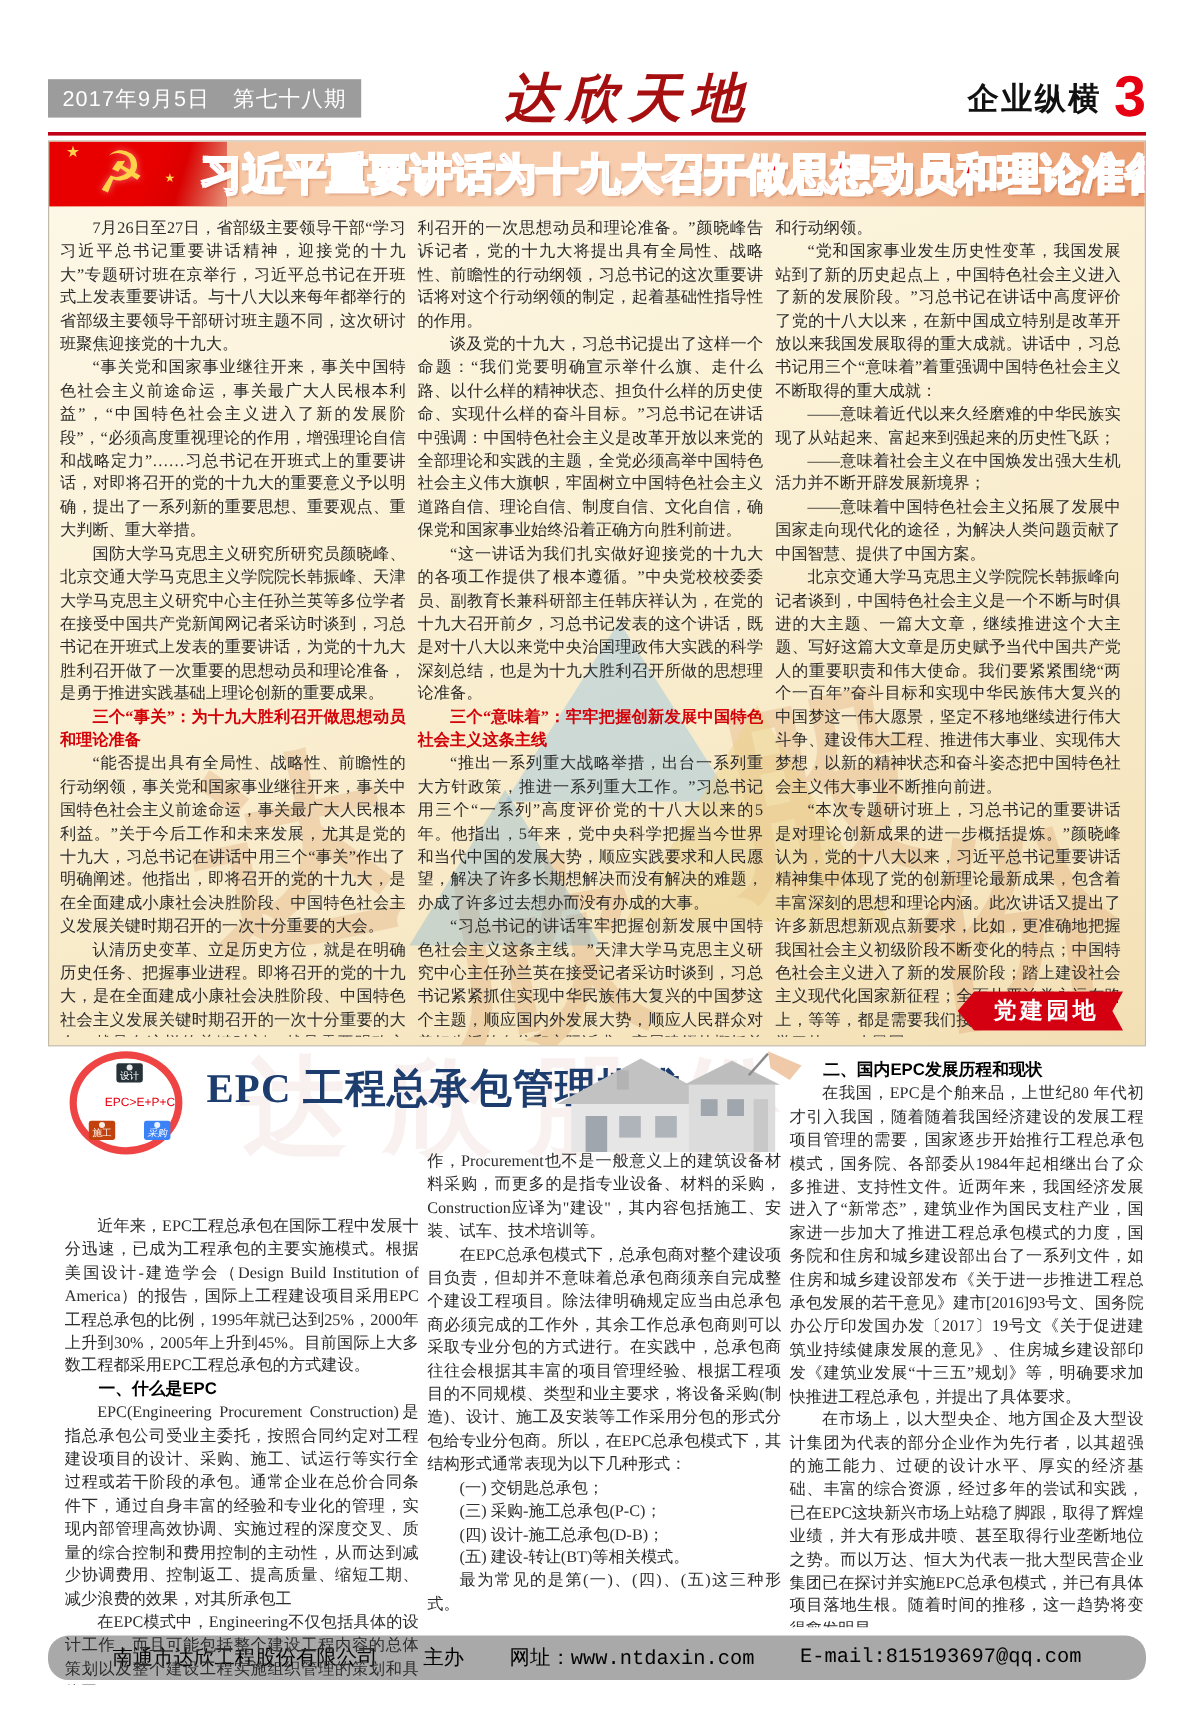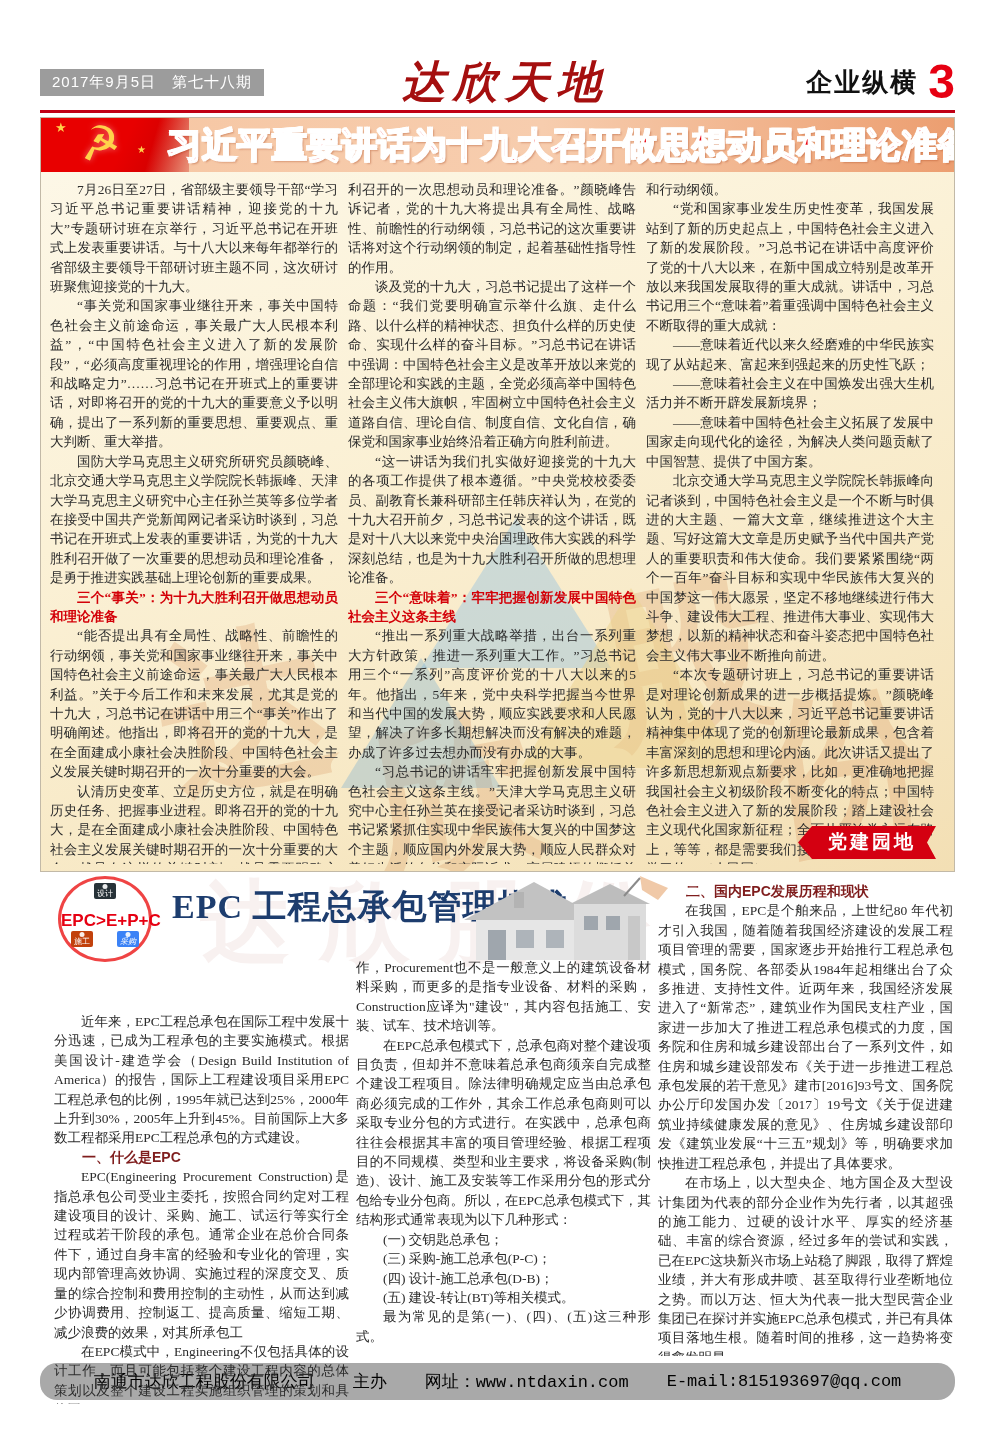--- a/index.html
+++ b/index.html
@@ -2,21 +2,21 @@
 <html><head>
 <meta charset="utf-8">
 <style>
   html,body{margin:0;padding:0;background:#fff;}
   .page{position:relative;width:995px;height:1437px;background:#fff;outline:1px solid #d8d8d8;
         font-family:"Liberation Serif","DejaVu Serif",serif;overflow:hidden;}
   
   .masthead{position:absolute;left:40px;top:56px;width:915px;height:52px;display:flex;
             align-items:center;justify-content:space-between;}
   .date-box{background:#9c9c9c;color:#fff;font-family:"Liberation Sans",sans-serif;
-            font-size:15px;padding:4px 12px;letter-spacing:1px;}
+            font-size:18px;padding:4px 12px;letter-spacing:1px;}
   .paper-title{color:#a50f0f;font-size:44px;font-weight:bold;font-style:italic;
                letter-spacing:8px;font-family:"Liberation Serif",serif;transform:translateX(-30px);}
   .section-wrap{display:flex;align-items:center;}
   .section-name{font-size:26px;font-weight:900;color:#111;letter-spacing:2px;
                 font-family:"Liberation Sans",sans-serif;}
   .page-num{font-size:48px;font-weight:900;color:#e60012;margin-left:10px;line-height:1;
             font-family:"Liberation Sans",sans-serif;}
   .red-rule{position:absolute;left:40px;top:110px;width:915px;height:3px;background:#c00016;}
   
   .a1-box{position:absolute;left:40px;top:117px;width:913px;height:753px;border:1px solid #c2b9a7;
@@ -53,30 +53,30 @@
   .wm-c{left:560px;top:430px;transform:rotate(-12deg);}
   .wm-d{left:720px;top:540px;transform:rotate(-8deg);}
   .badge{position:absolute;right:18px;bottom:12px;z-index:3;background:#d40011;color:#fff;
          font-family:"Liberation Sans",sans-serif;font-weight:bold;font-size:19px;letter-spacing:3px;
          padding:3px 20px 4px 30px;
          clip-path:polygon(14px 0,100% 0,calc(100% - 9px) 50%,100% 100%,14px 100%,0 50%);}
   
   .para{margin:0;text-align:justify;text-indent:2em;font-size:13.5px;line-height:19.4px;color:#2c2c2c;}
   .para.cont{text-indent:0;}
   .para.sub{color:#d30008;font-weight:bold;}
-  .para.sub2{color:#7f1d1d;font-weight:bold;font-family:"Liberation Sans",sans-serif;font-size:14px;}
+  .para.sub2{color:#000000;font-weight:bold;font-family:"Liberation Sans",sans-serif;font-size:14px;}
   
   .a2{position:absolute;left:40px;top:876px;width:915px;height:484px;background:#fff;}
   .a2 .wm2{position:absolute;left:160px;top:-14px;font-size:90px;letter-spacing:30px;color:rgba(160,60,40,.07);
            font-weight:bold;z-index:0;}
   .a2-header{position:absolute;left:14px;top:0;width:640px;height:86px;z-index:2;}
-  .epc-logo{position:absolute;left:4px;top:0;width:94px;height:86px;border:3px solid #ef4444;border-radius:50%;
+  .epc-logo{position:absolute;left:4px;top:0;width:94px;height:86px;border:6px solid #ef4444;border-radius:50%;
             background:#fff;box-sizing:border-box;}
-  .epc-center{position:absolute;left:0;right:0;top:32px;text-align:center;color:#e60012;font-weight:700;
-              font-size:17px;font-family:"Liberation Sans",sans-serif;}
+  .epc-center{position:absolute;left:0;right:0;top:32px;text-align:right;color:#e60012;font-weight:400;
+              font-size:10px;font-family:"Liberation Sans",sans-serif;}
   .chip{position:absolute;font-size:8px;color:#fff;font-family:"Liberation Sans",sans-serif;
         padding:7px 3px 1px 3px;border-radius:2px;text-align:center;line-height:1;}
   .chip:before{content:"";position:absolute;left:50%;top:1px;width:5px;height:5px;border-radius:50%;
                background:#fff;transform:translateX(-50%);opacity:.9;}
   .chip-design{left:33px;top:4px;background:#273238;}
   .chip-build{left:10px;top:52px;background:#c2410c;}
   .chip-proc{left:56px;top:52px;background:#3b82f6;font-style:italic;}
   .a2-title{margin-left:118px;padding-top:8px;color:#1d3d6e;font-weight:bold;font-size:34px;
             letter-spacing:1px;font-family:"Liberation Serif",serif;white-space:nowrap;}
   .a2-author{margin-left:118px;width:360px;text-align:right;font-size:15px;color:#222;margin-top:4px;}

